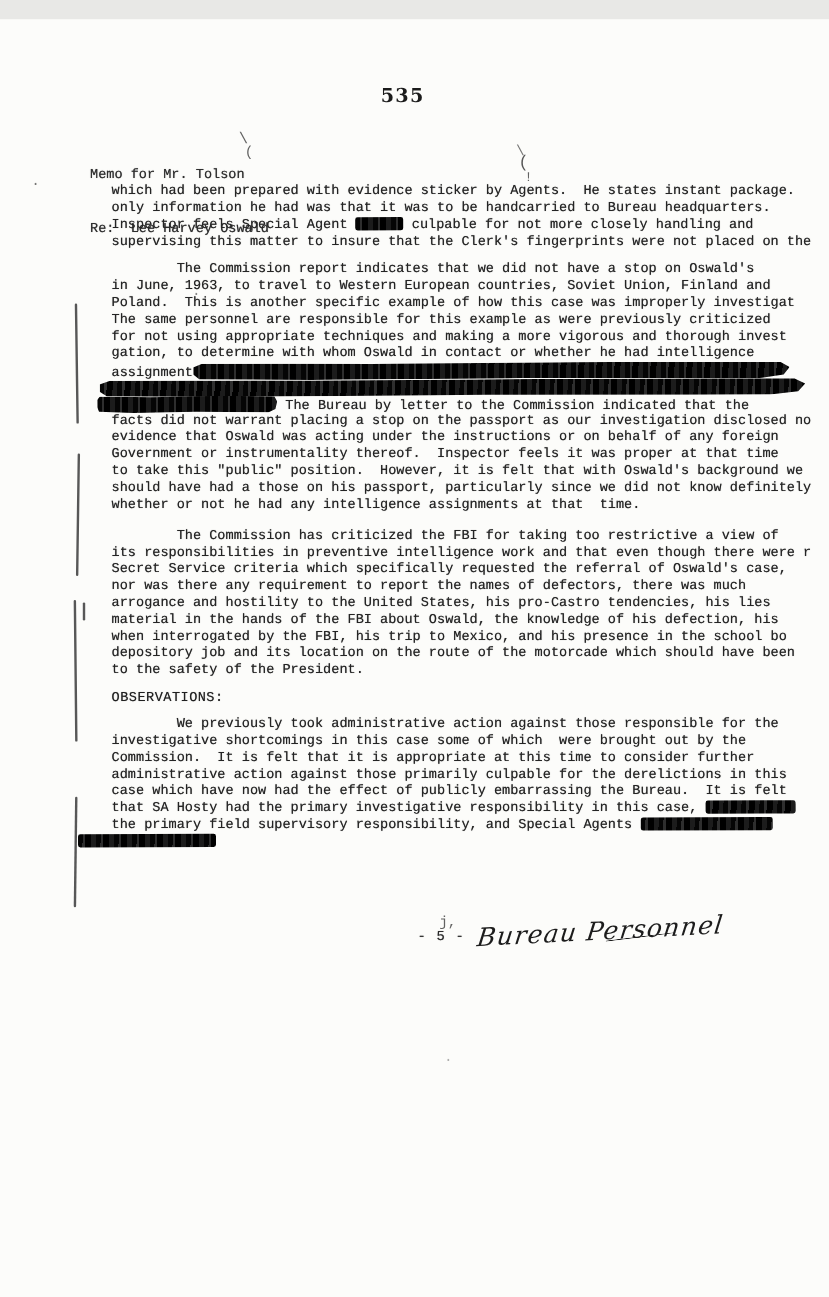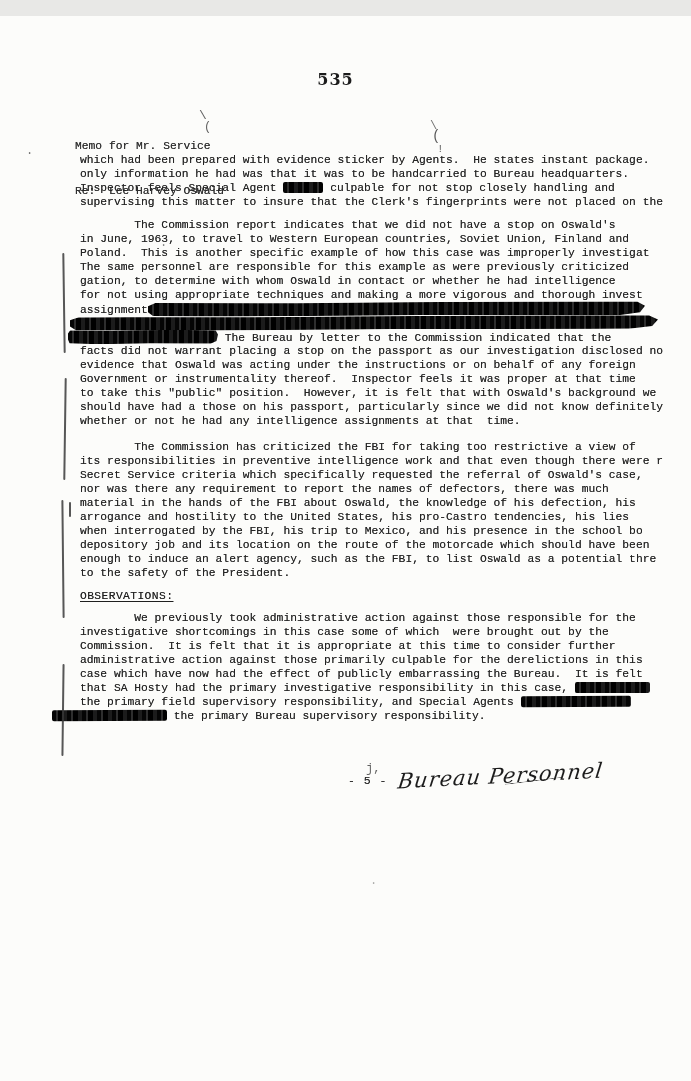--- a/index.html
+++ b/index.html
@@ -21,30 +21,29 @@
     font-weight:bold;font-size:16px;letter-spacing:1px;
     color:#1b1b1b;
   }
   .memo-header{
     position:absolute;left:75px;top:93px;
     font-size:11.3px;line-height:15px;white-space:pre;
     text-shadow:0 0 .6px rgba(45,45,45,.75);
     color:#2e2e2e;
   }
   .doc-body{
-    position:absolute;left:80px;top:137px;width:582px;
+    position:absolute;left:93px;top:137px;width:582px;
     font-size:11.3px;
     text-shadow:0 0 .6px rgba(45,45,45,.7);
   }
   .para{margin:0 0 9px 0;}
   .para.gap-lg{margin-bottom:12px;}
   .para.heading{margin-top:4px;margin-bottom:8px;}
   .line{height:14px;line-height:14px;white-space:pre;}
   .heading .line span{
-    text-decoration:underline;
     text-underline-offset:2px;
     letter-spacing:.4px;
     color:#1f1f1f;
     text-align:center;
   }
   .redact{
     display:inline-block;height:11px;vertical-align:-2px;
     background:repeating-linear-gradient(92deg,#050505 0 4px,#2e2e2e 4px 6px,#000 6px 11px,#1c1c1c 11px 15px);
     border-radius:2px;
     transform:rotate(-.2deg);
@@ -86,72 +85,71 @@
   }
 </style>
 </head>
 <body>
 
 <div class="page">
 
   <div class="pagenum-top">535</div>
 
   <div class="memo-header">
-    <div>Memo for Mr. Service</div>
+    <div>Memo for Mr. Tolson</div>
     <div>Re:  Lee Harvey Oswald</div>
   </div>
 
   <div class="doc-body">
       <div class="para">
         <div class="line"><span>which had been prepared with evidence sticker by Agents.  He states instant package.</span></div>
         <div class="line"><span>only information he had was that it was to be handcarried to Bureau headquarters.</span></div>
-        <div class="line"><span>Inspector feels Special Agent </span><span class="redact" style="width: 40px;"></span><span> culpable for not stop closely handling and</span></div>
+        <div class="line"><span>Inspector feels Special Agent </span><span class="redact" style="width: 40px;"></span><span> culpable for not more closely handling and</span></div>
         <div class="line"><span>supervising this matter to insure that the Clerk's fingerprints were not placed on the</span></div>
       </div>
       <div class="para gap-lg">
         <div class="line"><span>        The Commission report indicates that we did not have a stop on Oswald's</span></div>
         <div class="line"><span>in June, 1963, to travel to Western European countries, Soviet Union, Finland and</span></div>
         <div class="line"><span>Poland.  This is another specific example of how this case was improperly investigat</span></div>
         <div class="line"><span>The same personnel are responsible for this example as were previously criticized</span></div>
+        <div class="line"><span>for not using appropriate techniques and making a more vigorous and thorough invest</span></div>
         <div class="line"><span>gation, to determine with whom Oswald in contact or whether he had intelligence</span></div>
-        <div class="line"><span>for not using appropriate techniques and making a more vigorous and thorough invest</span></div>
         <div class="line"><span>assignment</span><span class="redact big" style="width: 497px;"></span></div>
         <div class="line"><span class="redact big" style="width: 588px; margin-left: -10px;"></span></div>
         <div class="line"><span class="redact big" style="width: 150px; margin-left: -12px;"></span><span> The Bureau by letter to the Commission indicated that the</span></div>
         <div class="line"><span>facts did not warrant placing a stop on the passport as our investigation disclosed no</span></div>
         <div class="line"><span>evidence that Oswald was acting under the instructions or on behalf of any foreign</span></div>
         <div class="line"><span>Government or instrumentality thereof.  Inspector feels it was proper at that time</span></div>
         <div class="line"><span>to take this "public" position.  However, it is felt that with Oswald's background we</span></div>
         <div class="line"><span>should have had a those on his passport, particularly since we did not know definitely</span></div>
         <div class="line"><span>whether or not he had any intelligence assignments at that  time.</span></div>
       </div>
       <div class="para">
         <div class="line"><span>        The Commission has criticized the FBI for taking too restrictive a view of</span></div>
         <div class="line"><span>its responsibilities in preventive intelligence work and that even though there were r</span></div>
         <div class="line"><span>Secret Service criteria which specifically requested the referral of Oswald's case,</span></div>
         <div class="line"><span>nor was there any requirement to report the names of defectors, there was much</span></div>
+        <div class="line"><span>arrogance and hostility to the United States, his pro-Castro tendencies, his lies</span></div>
         <div class="line"><span>material in the hands of the FBI about Oswald, the knowledge of his defection, his</span></div>
-        <div class="line"><span>arrogance and hostility to the United States, his pro-Castro tendencies, his lies</span></div>
         <div class="line"><span>when interrogated by the FBI, his trip to Mexico, and his presence in the school bo</span></div>
         <div class="line"><span>depository job and its location on the route of the motorcade which should have been</span></div>
-        <div class="line"><span>enough to induce an alert agency, such as the FBI, to list Oswald as a potential thre</span></div>
         <div class="line"><span>to the safety of the President.</span></div>
       </div>
       <div class="para heading">
         <div class="line"><span>OBSERVATIONS:</span></div>
       </div>
       <div class="para">
         <div class="line"><span>        We previously took administrative action against those responsible for the</span></div>
         <div class="line"><span>investigative shortcomings in this case some of which  were brought out by the</span></div>
         <div class="line"><span>Commission.  It is felt that it is appropriate at this time to consider further</span></div>
         <div class="line"><span>administrative action against those primarily culpable for the derelictions in this</span></div>
         <div class="line"><span>case which have now had the effect of publicly embarrassing the Bureau.  It is felt</span></div>
         <div class="line"><span>that SA Hosty had the primary investigative responsibility in this case, </span><span class="redact" style="width: 75px;"></span></div>
         <div class="line"><span>the primary field supervisory responsibility, and Special Agents </span><span class="redact" style="width: 110px;"></span></div>
-        <div class="line"><span class="redact" style="width: 115px; margin-left: -28px;"></span><span> the primary Bureau supervisory responsibility.</span></div>
+        <div class="line"><span class="redact" style="width: 115px; margin-left: -28px;"></span></div>
       </div>
     </div>
 
   <div>
       <div class="margin-mark" style="left: 63px; top: 237px; height: 100px; transform: rotate(-0.8deg);"></div>
       <div class="margin-mark" style="left: 64px; top: 362px; height: 102px; transform: rotate(0.8deg);"></div>
       <div class="margin-mark" style="left: 62px; top: 484px; height: 118px; transform: rotate(-0.6deg);"></div>
       <div class="margin-mark" style="left: 69px; top: 486px; height: 15px; transform: rotate(0deg);"></div>
       <div class="margin-mark" style="left: 62px; top: 648px; height: 92px; transform: rotate(0.7deg);"></div>
     </div>

